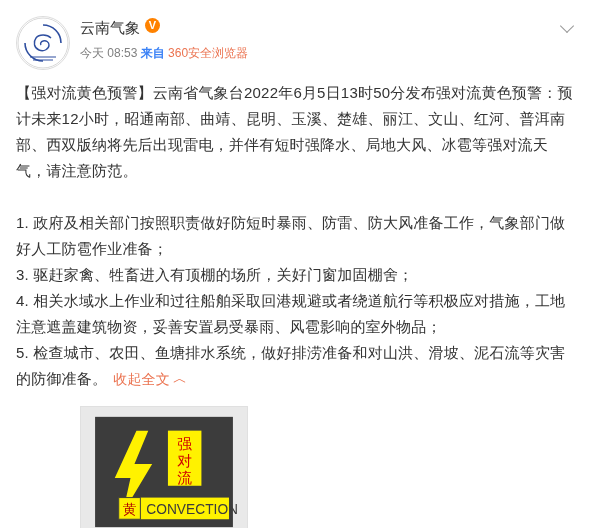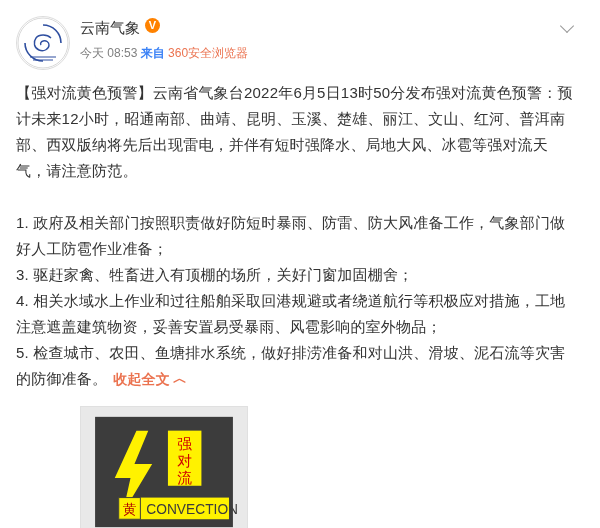--- a/index.html
+++ b/index.html
@@ -118,21 +118,20 @@
   }
   .guide-title {
     margin-top: 0;
   }
   .fold {
     color: #eb7350;
     font-size: 14px;
     cursor: pointer;
     white-space: nowrap;
     margin-left: 6px;
-    font-weight: bold;
   }
   .fold .arrow {
     display: inline-block;
     margin-left: 3px;
     transform: translateY(-1px);
   }
   
   .media {
     margin-top: 14px;
     margin-left: 64px;

